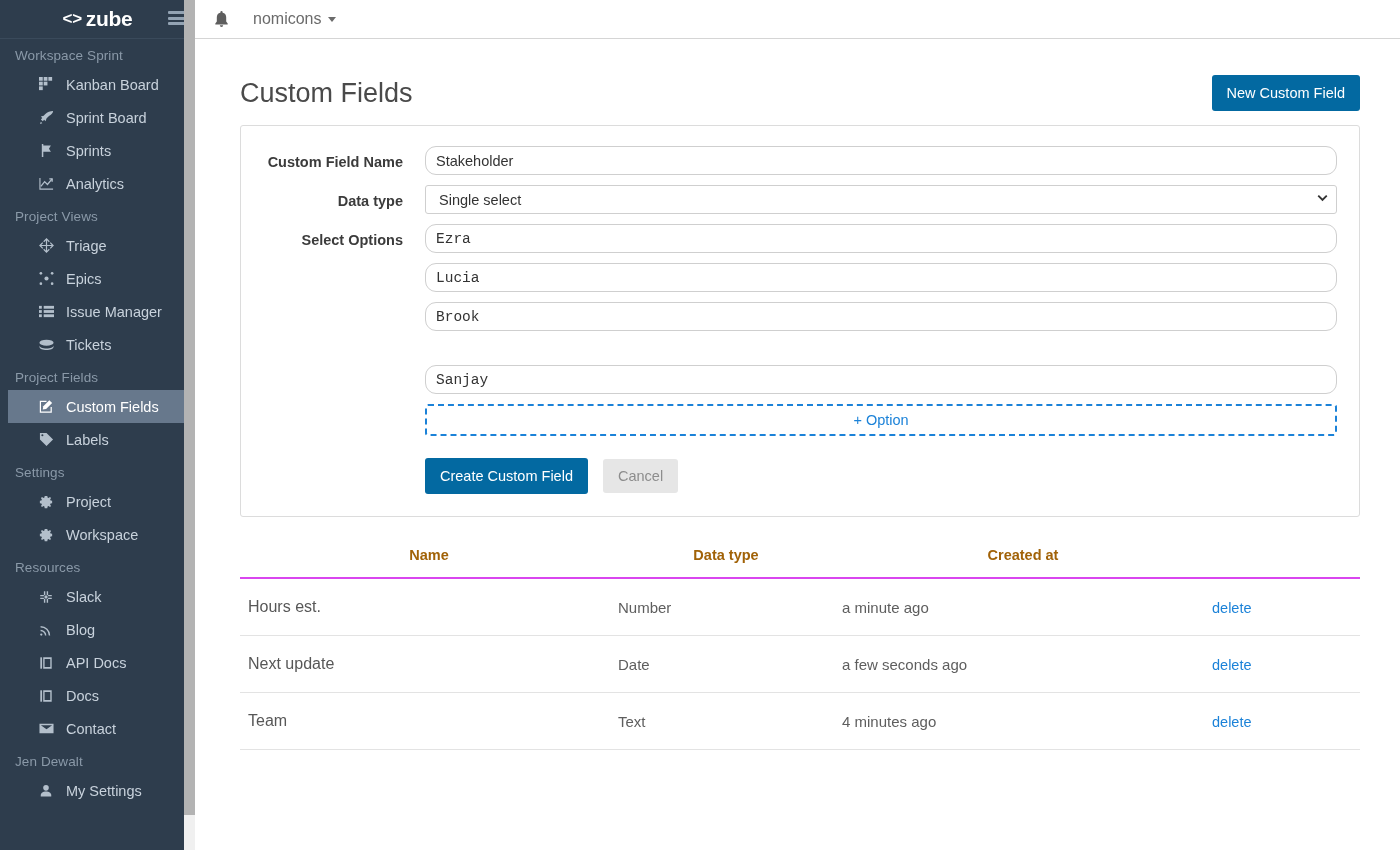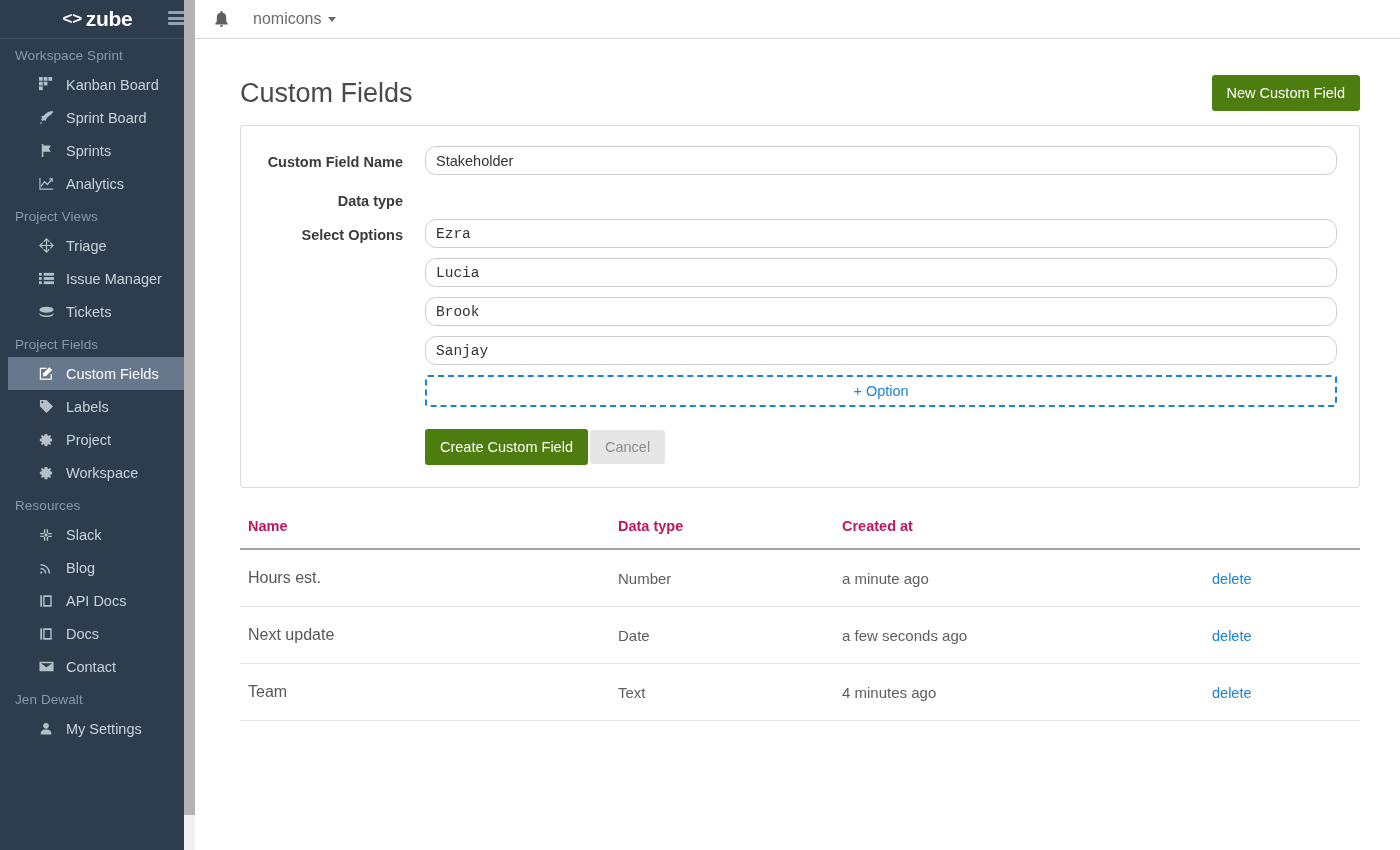--- a/index.html
+++ b/index.html
@@ -150,21 +150,21 @@
     margin: 0;
     line-height: 34px;
   }
   .btn {
     border: none;
     border-radius: 3px;
     cursor: pointer;
     font-family: "Liberation Sans", sans-serif;
   }
   .btn-teal {
-    background: #4d7c0f;
+    background: #0369a1;
     color: #ffffff;
     font-size: 14.5px;
     padding: 10px 15px;
   }
   .btn-gray {
     background: #e6e6e6;
     color: #8d8d8d;
     font-size: 14.5px;
     padding: 9px 15px;
   }
@@ -222,54 +222,54 @@
   .sel-arrow {
     position: absolute;
     right: 9px;
     top: 9px;
     pointer-events: none;
     color: #333;
     font-size: 11px;
     line-height: 11px;
   }
   .opt-input { margin-bottom: 10px; font-family: Liberation Mono, monospace; }
-  .opt-input:last-of-type { margin-bottom: 10px; }
+  .opt-input:last-of-type { margin-bottom: 10px; margin-top: 24px; }
 
   .add-option {
     width: 100%;
     height: 32px;
     border: 2px dashed #1b82d8;
     border-radius: 3px;
     background: transparent;
     color: #1b82d8;
     font-size: 14.5px;
     display: flex;
     align-items: center;
     justify-content: center;
     cursor: pointer;
     font-family: "Liberation Sans", sans-serif;
   }
 
   .form-actions {
     display: flex;
     align-items: center;
-    gap: 2px;
+    gap: 15px;
     margin-top: 22px;
     margin-left: 162px;
   }
 
   
   .table { width: 100%; border-collapse: collapse; margin-top: 30px; }
   .table th {
-    text-align: left;
+    text-align: center;
     font-size: 14.5px;
     font-weight: bold;
-    color: #be185d;
+    color: #a16207;
     padding: 0 0 14px 8px;
-    border-bottom: 2px solid #a3a3a3;
+    border-bottom: 2px solid #d946ef;
   }
   .table td {
     font-size: 15px;
     color: #5e5e5e;
     padding: 19px 0 19px 8px;
     border-bottom: 1px solid #e3e3e3;
   }
   .table td.name-cell { font-size: 16px; color: #575757; margin-left: 24px; }
   .col-name { width: 370px; }
   .col-type { width: 224px; }
@@ -353,20 +353,32 @@
       <a class="nav-item">
         <span class="nav-ico">
           <svg width="15" height="15" viewBox="0 0 16 16" fill="none" stroke="currentColor" stroke-width="1.3">
               <path d="M8 1v14M1 8h14"></path>
               <path d="M5 4l3-3 3 3M5 12l3 3 3-3M4 5L1 8l3 3M12 5l3 3-3 3"></path>
             </svg>
         </span>
         <span>Triage</span>
       </a>
 
+      <a class="nav-item">
+        <span class="nav-ico">
+          <svg width="15" height="15" viewBox="0 0 16 16" fill="currentColor">
+              <circle cx="8" cy="8" r="2.2"></circle>
+              <circle cx="2" cy="2.5" r="1.4"></circle>
+              <circle cx="14" cy="2.5" r="1.4"></circle>
+              <circle cx="2" cy="13.5" r="1.4"></circle>
+              <circle cx="14" cy="13.5" r="1.4"></circle>
+            </svg>
+        </span>
+        <span>Epics</span>
+      </a>
 
       <a class="nav-item">
         <span class="nav-ico">
           <svg width="15" height="15" viewBox="0 0 16 16" fill="currentColor">
               <rect x="0" y="2" width="3" height="3"></rect>
               <rect x="5" y="2" width="11" height="3"></rect>
               <rect x="0" y="6.5" width="3" height="3"></rect>
               <rect x="5" y="6.5" width="11" height="3"></rect>
               <rect x="0" y="11" width="3" height="3"></rect>
               <rect x="5" y="11" width="11" height="3"></rect>
@@ -400,20 +412,21 @@
       <a class="nav-item">
         <span class="nav-ico">
           <svg width="15" height="15" viewBox="0 0 16 16" fill="currentColor">
               <path d="M8 1H1v7l7 7 7-7zM3.6 4.6a1.1 1.1 0 1 1 0-2.2 1.1 1.1 0 0 1 0 2.2z"></path>
             </svg>
         </span>
         <span>Labels</span>
       </a>
 
 
+      <div class="nav-group-title">Settings</div>
 
       <a class="nav-item">
         <span class="nav-ico">
           <svg width="14" height="14" viewBox="0 0 16 16" fill="currentColor">
               <path d="M8 5.2A2.8 2.8 0 1 0 8 10.8 2.8 2.8 0 0 0 8 5.2zm7 1.3l-1.8-.3a5.4 5.4 0 0 0-.5-1.2l1.1-1.5-1.3-1.3-1.5 1.1a5.4 5.4 0 0 0-1.2-.5L9.5 1h-3l-.3 1.8a5.4 5.4 0 0 0-1.2.5L3.5 2.2 2.2 3.5l1.1 1.5a5.4 5.4 0 0 0-.5 1.2L1 6.5v3l1.8.3c.1.4.3.8.5 1.2l-1.1 1.5 1.3 1.3 1.5-1.1c.4.2.8.4 1.2.5L6.5 15h3l.3-1.8c.4-.1.8-.3 1.2-.5l1.5 1.1 1.3-1.3-1.1-1.5c.2-.4.4-.8.5-1.2l1.8-.3z"></path>
             </svg>
         </span>
         <span>Project</span>
       </a>
 
@@ -522,20 +535,32 @@
 
         <div class="form-row">
           <div class="form-label">Custom Field Name</div>
           <div class="form-control">
             <input class="txt-input" type="text" value="Stakeholder" style="">
           </div>
         </div>
 
         <div class="form-row">
           <div class="form-label">Data type</div>
+          <div class="form-control">
+            <div class="sel-wrap">
+              <div class="sel-input">
+                <span>Single select</span>
+              </div>
+              <span class="sel-arrow">
+                <svg width="11" height="8" viewBox="0 0 11 8" fill="currentColor">
+                    <path d="M0.6 1.3L1.9 0l3.6 3.6L9.1 0l1.3 1.3-4.9 5z"></path>
+                  </svg>
+              </span>
+            </div>
+          </div>
         </div>
 
         <div class="form-row">
           <div class="form-label">Select Options</div>
           <div class="form-control">
             <input class="txt-input opt-input" type="text" value="Ezra" style="">
             <input class="txt-input opt-input" type="text" value="Lucia" style="">
             <input class="txt-input opt-input" type="text" value="Brook" style="">
             <input class="txt-input opt-input" type="text" value="Sanjay" style="">
             <div class="add-option">+ Option</div>

